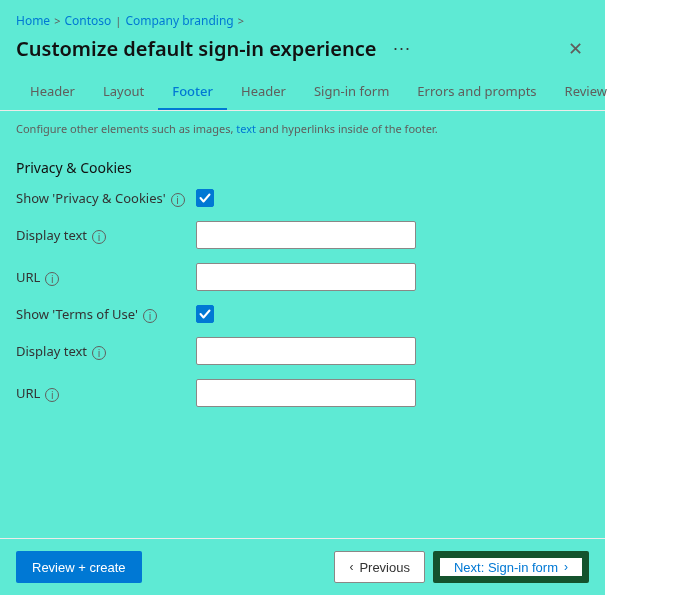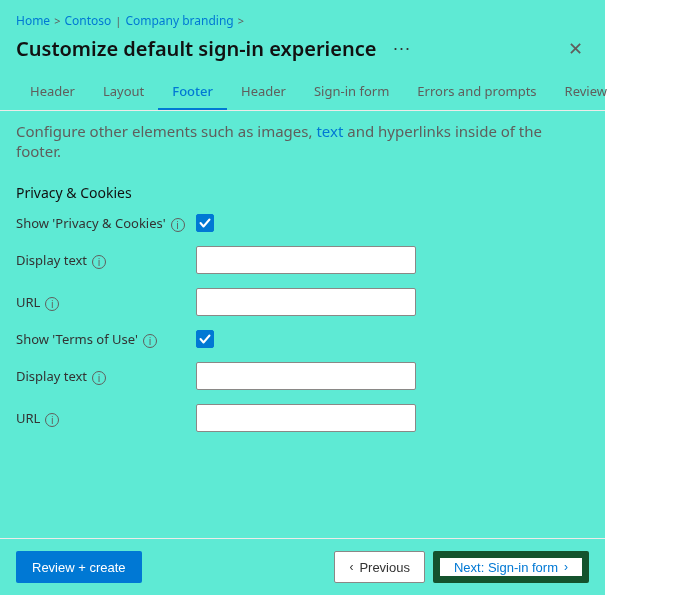--- a/index.html
+++ b/index.html
@@ -80,21 +80,21 @@
       white-space: nowrap;
       user-select: none;
     }
     .tab.active {
       color: #0078d4;
       border-bottom: 2px solid #0078d4;
       font-weight: 500;
     }
     .description {
       padding: 10px 16px 6px 16px;
-      font-size: 15px;
+      font-size: 11px;
       color: #605e5c;
     }
     .description a { color: #0078d4; text-decoration: none; }
     .content {
       padding: 10px 16px 0 16px;
       flex: 1;
     }
     .section-title {
       font-size: 14px;
       font-weight: 400;

